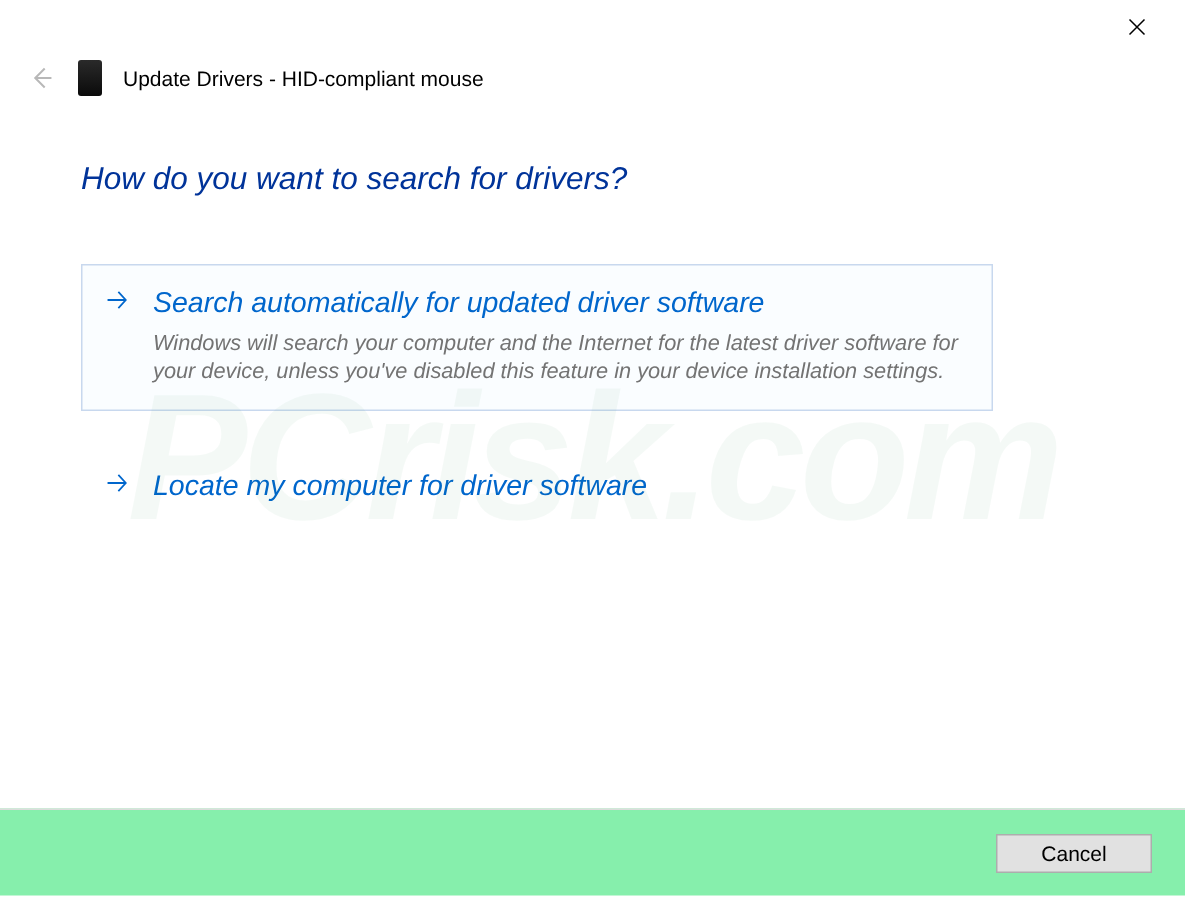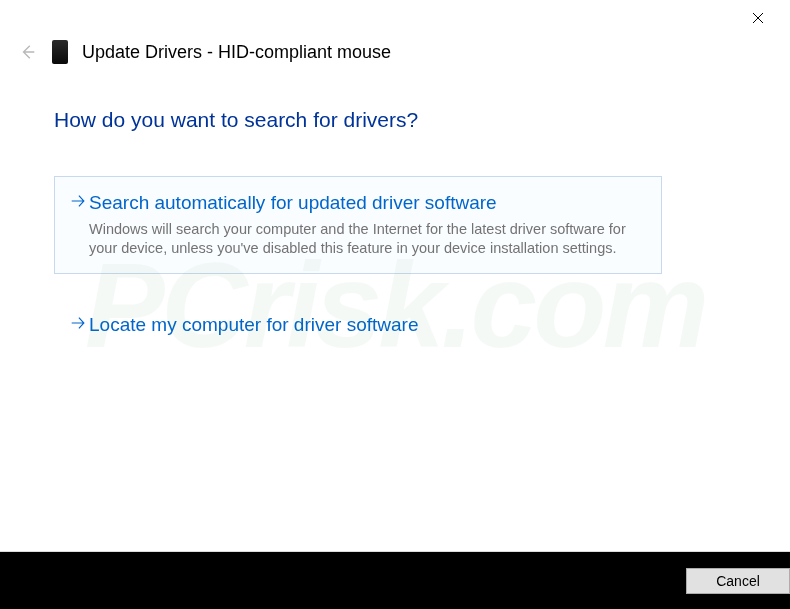--- a/index.html
+++ b/index.html
@@ -45,40 +45,42 @@
     }
     .back-arrow svg { width: 18px; height: 18px; }
     .device-icon {
       width: 16px;
       height: 24px;
       background: linear-gradient(#2a2a2a, #0a0a0a);
       border-radius: 2px;
       position: relative;
     }
     .header-title {
-      font-size: 18px;
+      font-size: 14px;
       color: #000;
       font-weight: 400;
     }
     .content {
       padding: 44px 82px 0 54px;
+      font-style: italic;
     }
     .question {
       color: #003399;
       font-size: 21px;
       font-weight: 400;
       margin-bottom: 44px;
     }
     .option {
       border: 1px solid transparent;
       padding: 14px 18px 14px 14px;
       margin-bottom: 24px;
       max-width: 608px;
       cursor: default;
       display: flex;
+      gap: 13px;
       align-items: flex-start;
     }
     .option.selected {
       border: 1px solid #c8d8ee;
       background: #fafdff;
     }
     .option-arrow {
       color: #0066cc;
       font-size: 19px;
       line-height: 25px;
@@ -94,29 +96,30 @@
       line-height: 1.3;
       margin-bottom: 4px;
     }
     .option-desc {
       color: #737373;
       font-size: 14.5px;
       line-height: 1.35;
     }
     .footer {
       position: absolute;
-      bottom: 0;
+      bottom: 12px;
       left: 0;
       right: 0;
       height: 58px;
       border-top: 1px solid #dcdcdc;
-      background: #000000;
+      background: #86efac;
       display: flex;
       justify-content: flex-end;
       align-items: center;
+      padding-right: 22px;
     }
     .cancel-btn {
       background: #e1e1e1;
       border: 1px solid #adadad;
       padding: 4px 0;
       width: 104px;
       font-size: 14px;
       font-family: inherit;
       color: #000;
       text-align: center;

